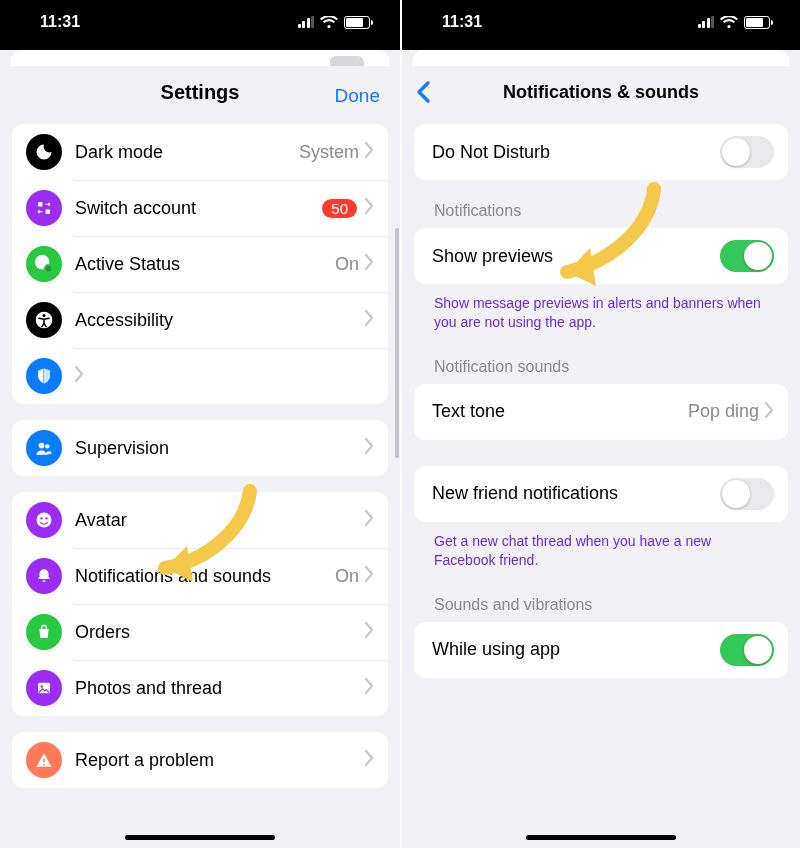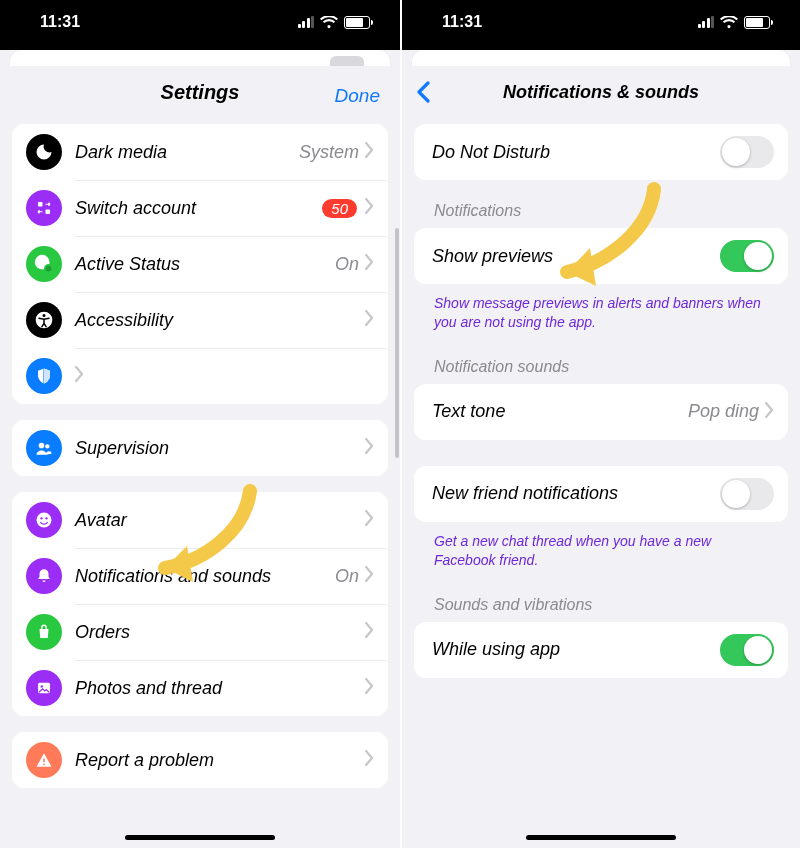--- a/index.html
+++ b/index.html
@@ -68,21 +68,20 @@
     width:34px; height:22px; background:#d9d9dd; border-radius:6px;
   }
   .phone-right .sheet-behind::after { display:none; }
 
   
   .sheet {
     position:absolute; top:66px; left:0; right:0; bottom:0;
     background:#f2f2f6;
     border-radius: 14px 14px 0 0;
     overflow:hidden;
-    font-style:italic;
   }
   .navbar {
     height: 52px;
     display:flex; align-items:center; justify-content:center;
     position:relative;
     background:#f2f2f6;
   }
   .nav-title { font-size:20px; font-weight:700; color:#000; }
   .nav-right {
     position:absolute; right:20px; top:8px; bottom:0;
@@ -210,21 +209,21 @@
     <div class="content">
       <div class="scrollbar-thumb"></div>
 
       <div class="group first">
         <div class="row">
           <span class="icon-badge" style="background:#000">
             <svg width="20" height="20" viewBox="0 0 24 24">
                 <path fill="#fff" d="M12 3a9 9 0 109 9 7 7 0 01-9-9z"></path>
               </svg>
           </span>
-          <span class="row-label">Dark media</span>
+          <span class="row-label">Dark mode</span>
           <span class="row-value">System</span>
           <span class="chevron"><svg width="9" height="16" viewBox="0 0 9 16">
                 <path d="M1 1l6 7-6 7" stroke="#c7c7cc" stroke-width="2.3" fill="none" stroke-linecap="round" stroke-linejoin="round"></path>
               </svg></span>
         </div>
         <div class="row">
           <span class="icon-badge" style="background:#9b2df4">
             <svg width="18" height="18" viewBox="0 0 24 24">
                 <rect x="4" y="4" width="6" height="6" rx="1" fill="#fff"></rect>
                 <rect x="14" y="14" width="6" height="6" rx="1" fill="#fff"></rect>

